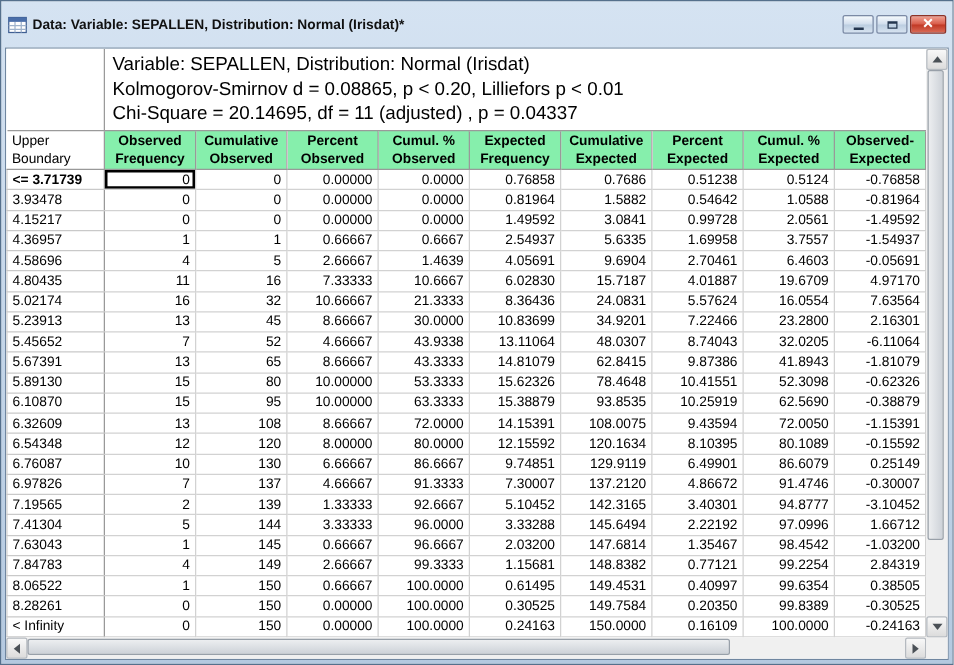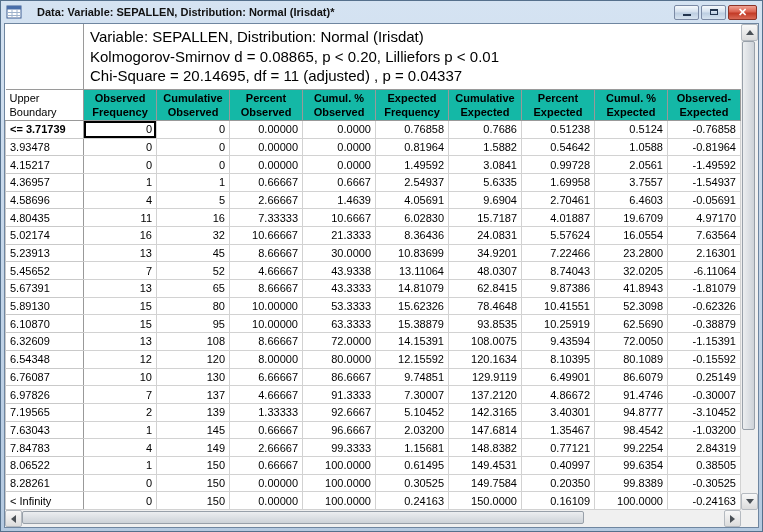--- a/index.html
+++ b/index.html
@@ -1,19 +1,19 @@
 <!DOCTYPE html>
 <html><head>
 <meta charset="utf-8">
 <style>
   html,body{margin:0;padding:0;}
   body{width:763px;height:532px;overflow:hidden;font-family:"Liberation Sans",sans-serif;background:#fff;}
   .window{width:763px;height:532px;box-sizing:border-box;border:1px solid #55708c;
     background:linear-gradient(#d5e3f2,#b4c9e0);display:flex;flex-direction:column;padding:0 3px 3px;}
-  .titlebar{height:22px;display:flex;align-items:center;gap:15px;padding:0 2px;flex:0 0 auto;}
+  .titlebar{height:37px;display:flex;align-items:center;gap:4px;padding:0 2px;flex:0 0 auto;}
   .title-icon{width:16px;height:16px;flex:0 0 auto;}
   .title-text{font-size:11px;font-weight:bold;color:#111;white-space:nowrap;overflow:hidden;flex:1;}
   .win-buttons{display:flex;gap:2px;align-items:center;flex:0 0 auto;}
   .winbtn{box-sizing:border-box;width:25px;height:15px;border:1px solid #7b8aa5;border-radius:2px;cursor:pointer;
     background:linear-gradient(#f6fafd,#d4e0ee 45%,#bccee1 55%,#d7e3f0);display:flex;align-items:center;justify-content:center;}
   .winbtn.close{width:29px;border-color:#8c3328;background:linear-gradient(#f0a294,#da614f 45%,#c23a26 55%,#d96a56);}
   .glyph-min{width:8px;height:2px;background:#24364f;margin-top:6px;}
   .glyph-max{width:8px;height:6px;box-sizing:border-box;border:1px solid #24364f;border-top-width:2px;}
   .glyph-close{color:#fff;font-size:11px;font-weight:bold;line-height:11px;}
 
@@ -21,21 +21,21 @@
   .left{flex:1;display:flex;flex-direction:column;min-width:0;}
   .grid-area{flex:1;overflow:hidden;background:#fff;min-height:0;}
 
   table{border-collapse:collapse;table-layout:fixed;width:100%;height:100%;font-size:11px;color:#000;}
   col.c-label{width:78px;}
   tr.hdr-text-row{height:50px;}
   tr.col-header-row{height:20px;}
   .corner-empty{background:#fff;border:1px solid #9a9a9a;border-top:none;border-left:none;}
   .hdrtext{background:#fff;text-align:left;font-weight:normal;font-size:15px;padding:3px 6px;
     border:1px solid #9a9a9a;border-top:none;border-right:none;vertical-align:top;line-height:1.3;white-space:nowrap;overflow:hidden;}
-  .colhead{background:#14b8a6;font-weight:bold;text-align:center;vertical-align:middle;white-space:pre-line;
+  .colhead{background:#86efac;font-weight:bold;text-align:center;vertical-align:middle;white-space:pre-line;
     border:1px solid #999;font-size:11px;line-height:1.3;padding:1px 2px;overflow:hidden;}
   .corner-label{background:#fff;text-align:left;vertical-align:middle;font-weight:normal;white-space:pre-line;
     border:1px solid #999;border-left:none;padding:1px 4px;font-size:11px;line-height:1.3;}
   .rowlabel{background:#fff;text-align:left;font-weight:normal;border:1px solid #c9c9c9;border-right:1px solid #999;
     padding:0 4px;white-space:nowrap;overflow:hidden;}
   .rowlabel.active{font-weight:bold;}
   .cell{text-align:right;border:1px solid #d2d2d2;padding:0 4px;white-space:nowrap;overflow:hidden;background:#fff;}
   .cell.selected{box-shadow:inset 0 0 0 2px #000;}
 
   
@@ -325,20 +325,32 @@
                 <td class="cell">139</td>
                 <td class="cell">1.33333</td>
                 <td class="cell">92.6667</td>
                 <td class="cell">5.10452</td>
                 <td class="cell">142.3165</td>
                 <td class="cell">3.40301</td>
                 <td class="cell">94.8777</td>
                 <td class="cell">-3.10452</td>
               </tr>
               <tr>
+                <th class="rowlabel">7.41304</th>
+                <td class="cell">5</td>
+                <td class="cell">144</td>
+                <td class="cell">3.33333</td>
+                <td class="cell">96.0000</td>
+                <td class="cell">3.33288</td>
+                <td class="cell">145.6494</td>
+                <td class="cell">2.22192</td>
+                <td class="cell">97.0996</td>
+                <td class="cell">1.66712</td>
+              </tr>
+              <tr>
                 <th class="rowlabel">7.63043</th>
                 <td class="cell">1</td>
                 <td class="cell">145</td>
                 <td class="cell">0.66667</td>
                 <td class="cell">96.6667</td>
                 <td class="cell">2.03200</td>
                 <td class="cell">147.6814</td>
                 <td class="cell">1.35467</td>
                 <td class="cell">98.4542</td>
                 <td class="cell">-1.03200</td>

